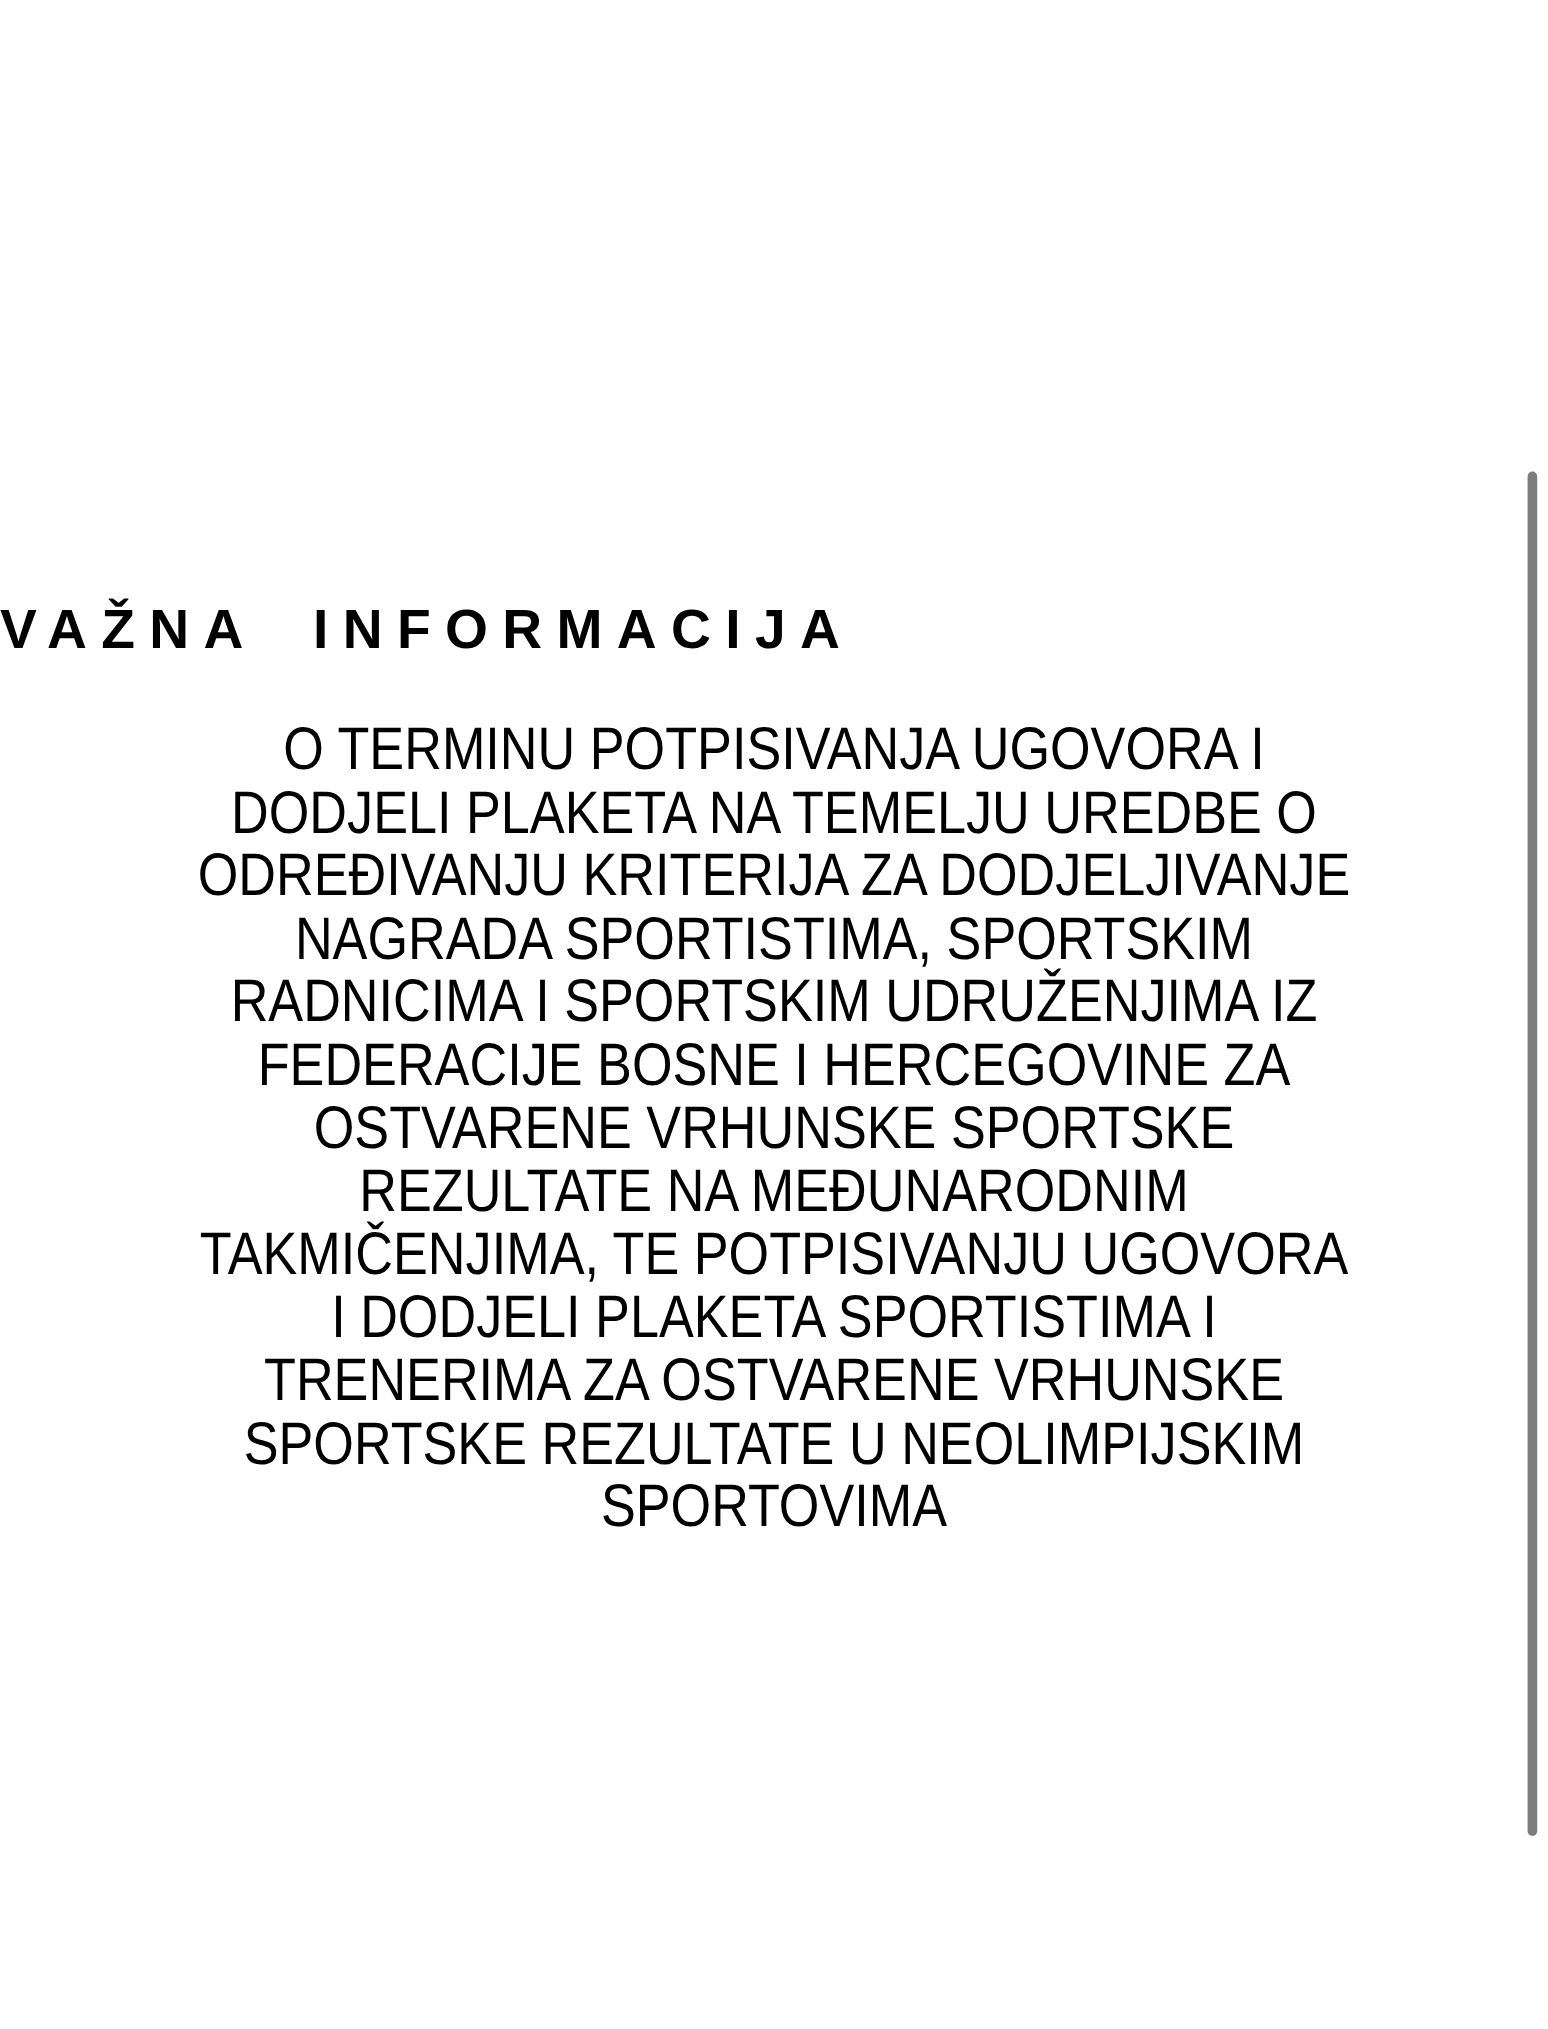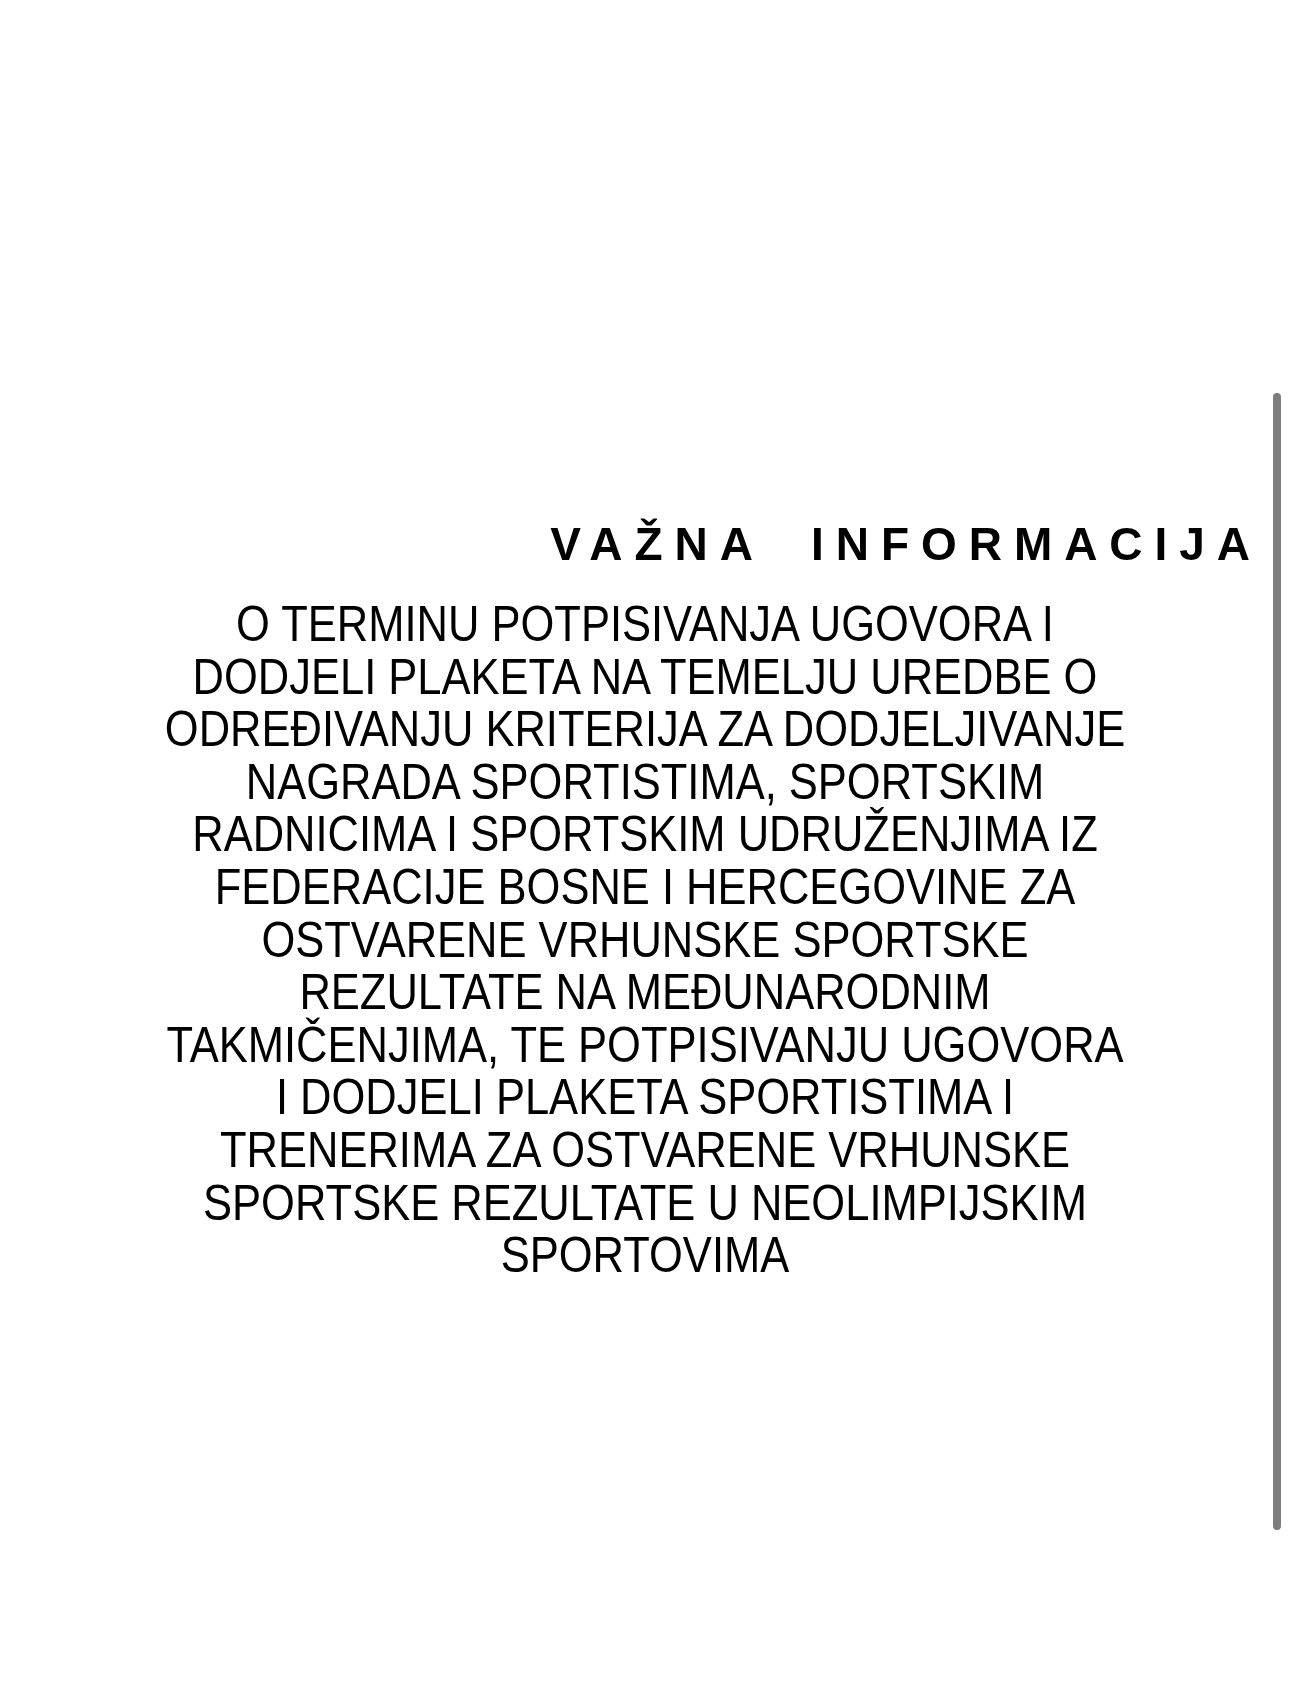--- a/index.html
+++ b/index.html
@@ -8,24 +8,24 @@
     position: relative;
     width: 1290px;
     height: 1691px;
     background: #ffffff;
     overflow: hidden;
     font-family: "Liberation Sans", sans-serif;
     color: #000000;
   }
   .doc-title {
     position: absolute;
-    top: 518px;
+    top: 498px;
     left: 0;
     width: 1262px;
-    text-align: right;
+    text-align: left;
     font-size: 46px;
     font-weight: bold;
     line-height: 52px;
     letter-spacing: 0.26em;
     word-spacing: 0.5em;
     white-space: nowrap;
     color: #000000;
   }
   .doc-body {
     position: absolute;

